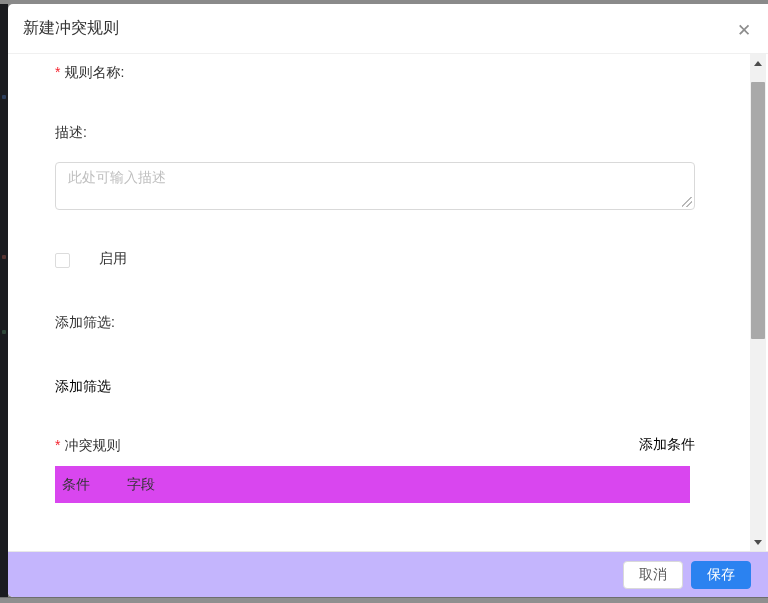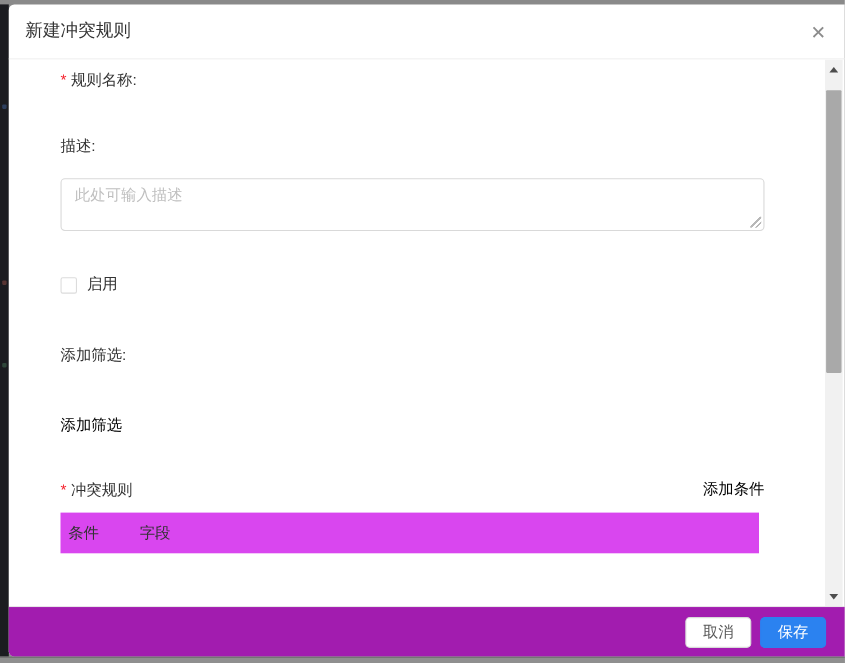--- a/index.html
+++ b/index.html
@@ -66,21 +66,21 @@
     padding: 6px 12px; font-size: 14px; color: #701a75; outline: none; resize: none;
     font-family: "Liberation Sans", "DejaVu Sans", sans-serif;
   }
   .resize-handle {
     position: absolute; right: 3px; bottom: 3px; width: 10px; height: 10px;
     background:
       linear-gradient(135deg, transparent 45%, #b8b8b8 45%, #b8b8b8 55%, transparent 55%),
       linear-gradient(135deg, transparent 70%, #b8b8b8 70%, #b8b8b8 80%, transparent 80%);
   }
 
-  .checkbox-row { margin-top: 40px; display: flex; align-items: center; }
+  .checkbox-row { margin-top: 40px; display: flex; align-items: flex-end; gap: 20px; }
   .checkbox {
     width: 15px; height: 15px; border: 1px solid #dcdcdc; border-radius: 2px;
     background: #fff; margin-right: 9px; cursor: pointer;
   }
   .checkbox-label { font-size: 14px; color: #333; }
 
   .lbl-scope { margin-top: 44px; }
 
   .link { font-size: 14px; color: #000000; cursor: pointer; text-decoration: none; display: inline-block; }
   .add-filter { margin-top: 46px; }
@@ -113,21 +113,21 @@
   .tri-up { width: 0; height: 0; border-left: 4px solid transparent; border-right: 4px solid transparent; border-bottom: 5px solid #4d4d4d; }
   .tri-down { width: 0; height: 0; border-left: 4px solid transparent; border-right: 4px solid transparent; border-top: 5px solid #4d4d4d; }
   .sb-thumb {
     position: absolute; left: 1px; top: 28px; width: 14px; height: 257px;
     background: #a9a9a9; border-radius: 1px; cursor: grab;
   }
 
   .modal-footer {
     flex: 0 0 46px; border-top: 1px solid #e8e8e8;
     display: flex; align-items: center; justify-content: flex-end;
-    padding-right: 17px; gap: 8px; background: #a21caf;
+    padding-right: 17px; gap: 8px; background: #c4b5fd;
     border-radius: 0 0 0 5px;
     padding-left: 48px;
   }
   .btn {
     min-width: 56px; height: 28px; padding: 0 15px;
     border-radius: 4px; font-size: 14px; cursor: pointer;
     display: inline-flex; align-items: center; justify-content: center;
     font-family: "Liberation Sans", "DejaVu Sans", sans-serif;
   }
   .btn-cancel { background: #fff; border: 1px solid #d9d9d9; color: #595959; }

